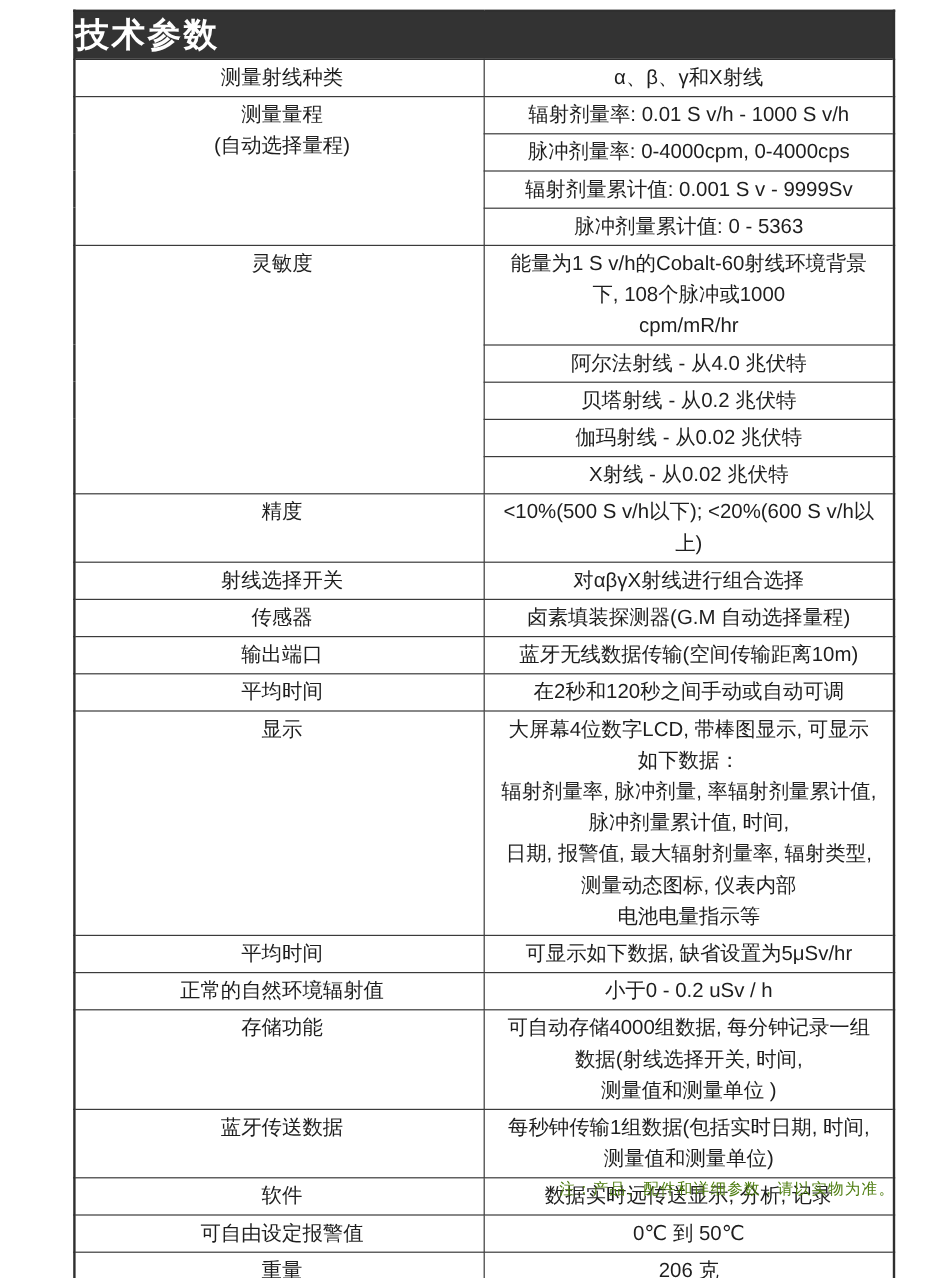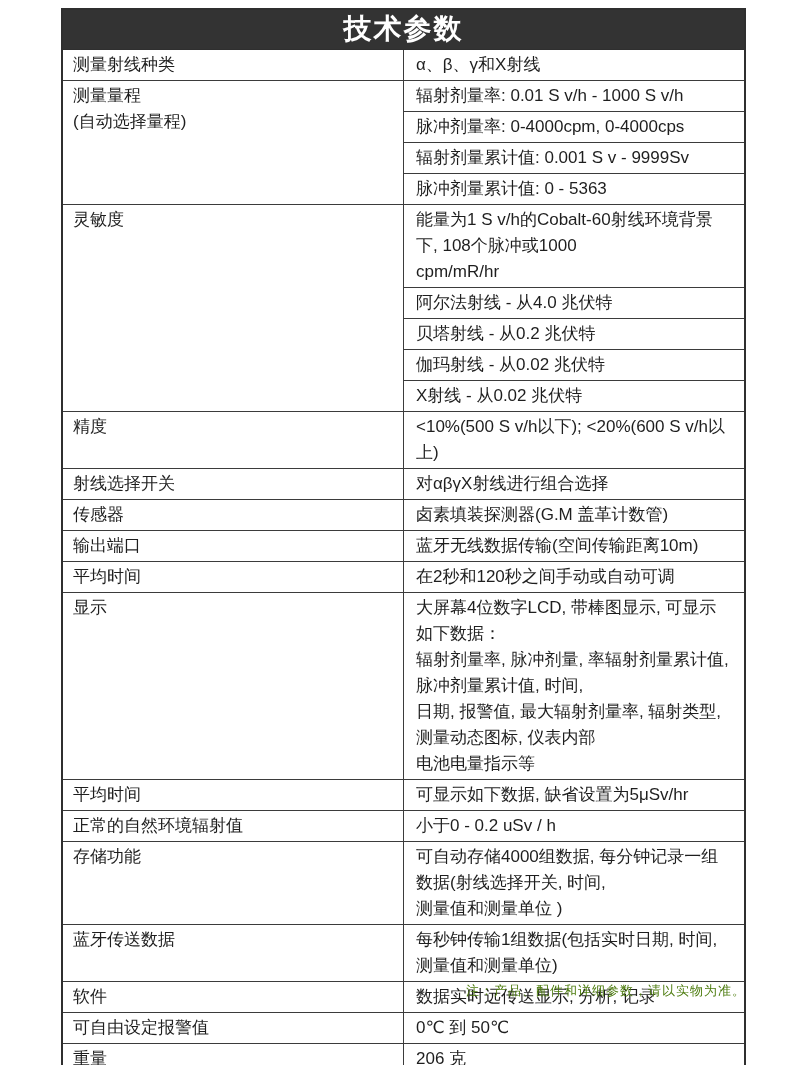--- a/index.html
+++ b/index.html
@@ -22,33 +22,34 @@
     width: 100%;
     border: 2px solid #2f2f2f;
     table-layout: fixed;
   }
   .spec-table th.title-cell {
     background: #333333;
     color: #ffffff;
     height: 40px;
     font-size: 28px;
     font-weight: bold;
-    text-align: center;
+    text-align: left;
     letter-spacing: 2px;
     border: 1px solid #2f2f2f;
     padding: 0;
   }
   .spec-table td {
     border: 1px solid #3b3b3b;
     font-size: 17px;
     line-height: 26px;
     padding: 2px 12px 2px 12px;
     vertical-align: top;
     white-space: pre-line;
     overflow: hidden;
+    text-align: center;
   }
   .spec-table td.label {
     width: 183px;
     padding-left: 10px;
     padding-right: 6px;
   }
   .footer-note {
     position: absolute;
     top: 982px;
     right: 44px;
@@ -112,21 +113,21 @@
         <td>&lt;10%(500 S v/h以下); &lt;20%(600 S v/h以上)</td>
       </tr>
 
       <tr>
         <td class="label">射线选择开关</td>
         <td>对αβγX射线进行组合选择</td>
       </tr>
 
       <tr>
         <td class="label">传感器</td>
-        <td>卤素填装探测器(G.M 盖革计数管)</td>
+        <td>卤素填装探测器(G.M 自动选择量程)</td>
       </tr>
 
       <tr>
         <td class="label">输出端口</td>
         <td>蓝牙无线数据传输(空间传输距离10m)</td>
       </tr>
 
       <tr>
         <td class="label">平均时间</td>
         <td>在2秒和120秒之间手动或自动可调</td>

